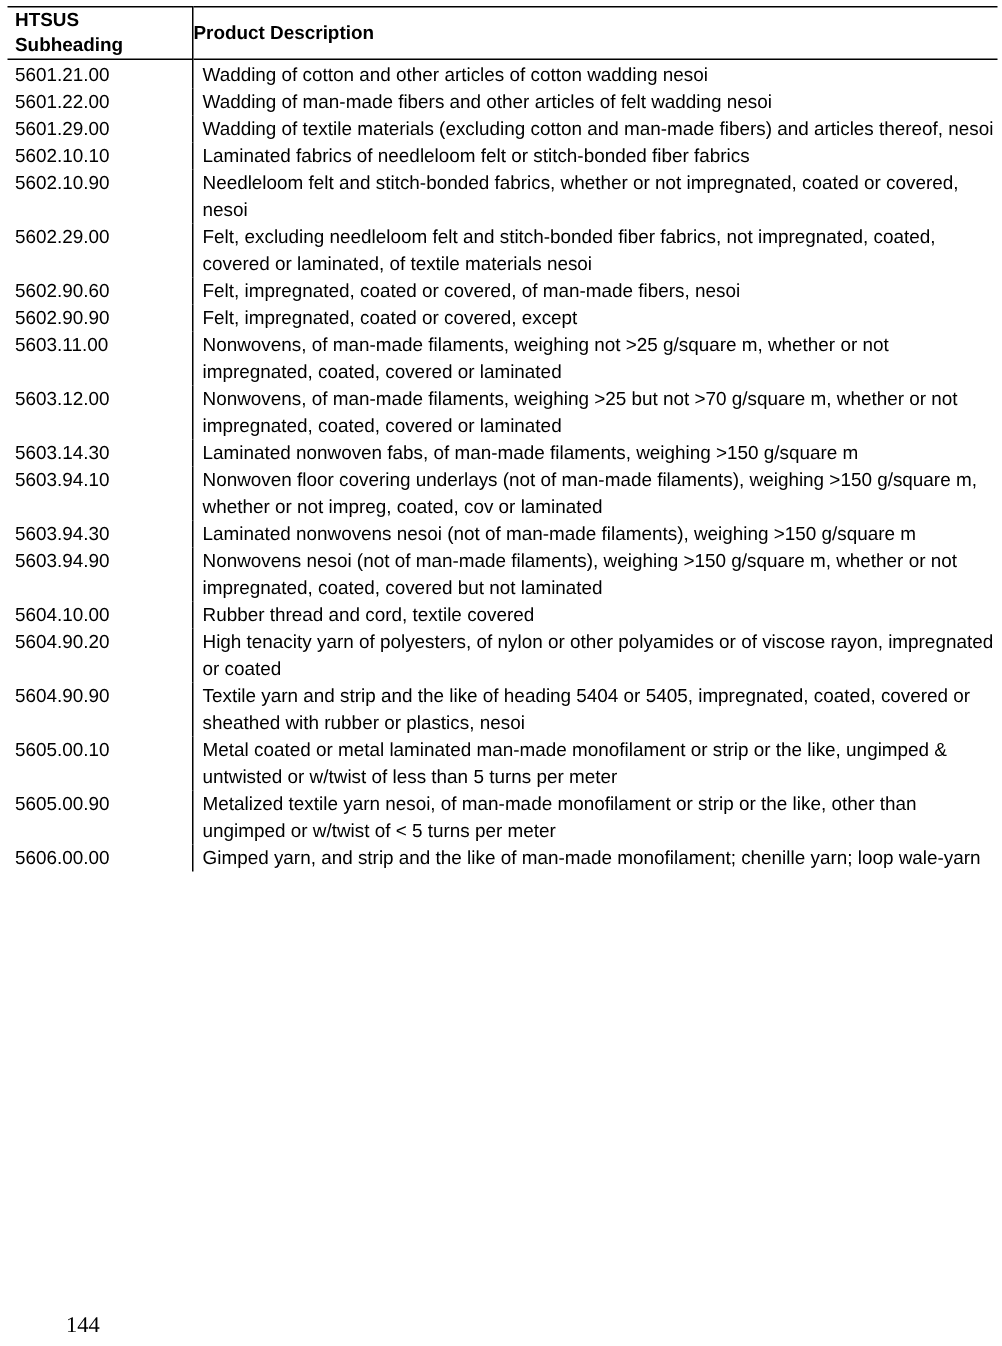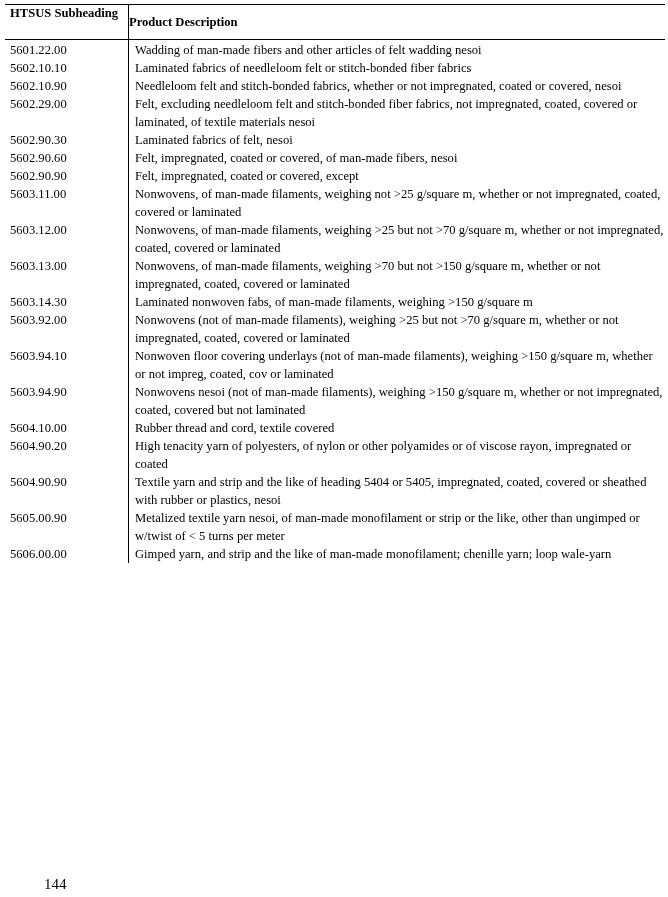--- a/index.html
+++ b/index.html
@@ -16,21 +16,20 @@
       color: #000000;
     }
     .doc-table {
       position: absolute;
       left: 5px;
       top: 4px;
       width: 660px;
       border-collapse: collapse;
       font-size: 12.6px;
       line-height: 18px;
-      font-family: Liberation Serif, serif;
     }
     .doc-table th, .doc-table td {
       padding: 0;
       vertical-align: top;
       text-align: left;
     }
     .doc-table thead tr {
       border-top: 1.5px solid #000;
       border-bottom: 1.5px solid #000;
     }
@@ -73,88 +72,92 @@
 
 <table class="doc-table">
   <thead>
     <tr>
       <th class="col-code">HTSUS Subheading</th>
       <th class="col-desc">Product Description</th>
     </tr>
   </thead>
   <tbody id="table-body">
       <tr>
+        <td class="col-code">5601.21.00</td>
+        <td class="col-desc">Wadding of cotton and other articles of cotton wadding nesoi</td>
+      </tr>
+      <tr>
         <td class="col-code">5601.22.00</td>
         <td class="col-desc">Wadding of man-made fibers and other articles of felt wadding nesoi</td>
+      </tr>
+      <tr>
+        <td class="col-code">5601.29.00</td>
+        <td class="col-desc">Wadding of textile materials (excluding cotton and man-made fibers) and articles thereof, nesoi</td>
       </tr>
       <tr>
         <td class="col-code">5602.10.10</td>
         <td class="col-desc">Laminated fabrics of needleloom felt or stitch-bonded fiber fabrics</td>
       </tr>
       <tr>
         <td class="col-code">5602.10.90</td>
         <td class="col-desc">Needleloom felt and stitch-bonded fabrics, whether or not impregnated, coated or covered, nesoi</td>
       </tr>
       <tr>
         <td class="col-code">5602.29.00</td>
         <td class="col-desc">Felt, excluding needleloom felt and stitch-bonded fiber fabrics, not impregnated, coated, covered or laminated, of textile materials nesoi</td>
-      </tr>
-      <tr>
-        <td class="col-code">5602.90.30</td>
-        <td class="col-desc">Laminated fabrics of felt, nesoi</td>
       </tr>
       <tr>
         <td class="col-code">5602.90.60</td>
         <td class="col-desc">Felt, impregnated, coated or covered, of man-made fibers, nesoi</td>
       </tr>
       <tr>
         <td class="col-code">5602.90.90</td>
         <td class="col-desc">Felt, impregnated, coated or covered, except</td>
       </tr>
       <tr>
         <td class="col-code">5603.11.00</td>
         <td class="col-desc">Nonwovens, of man-made filaments, weighing not &gt;25 g/square m, whether or not impregnated, coated, covered or laminated</td>
       </tr>
       <tr>
         <td class="col-code">5603.12.00</td>
         <td class="col-desc">Nonwovens, of man-made filaments, weighing &gt;25 but not &gt;70 g/square m, whether or not impregnated, coated, covered or laminated</td>
       </tr>
       <tr>
-        <td class="col-code">5603.13.00</td>
-        <td class="col-desc">Nonwovens, of man-made filaments, weighing &gt;70 but not &gt;150 g/square m, whether or not impregnated, coated, covered or laminated</td>
-      </tr>
-      <tr>
         <td class="col-code">5603.14.30</td>
         <td class="col-desc">Laminated nonwoven fabs, of man-made filaments, weighing &gt;150 g/square m</td>
       </tr>
       <tr>
-        <td class="col-code">5603.92.00</td>
-        <td class="col-desc">Nonwovens (not of man-made filaments), weighing &gt;25 but not &gt;70 g/square m, whether or not impregnated, coated, covered or laminated</td>
+        <td class="col-code">5603.94.10</td>
+        <td class="col-desc">Nonwoven floor covering underlays (not of man-made filaments), weighing &gt;150 g/square m, whether or not impreg, coated, cov or laminated</td>
       </tr>
       <tr>
-        <td class="col-code">5603.94.10</td>
-        <td class="col-desc">Nonwoven floor covering underlays (not of man-made filaments), weighing &gt;150 g/square m, whether or not impreg, coated, cov or laminated</td>
+        <td class="col-code">5603.94.30</td>
+        <td class="col-desc">Laminated nonwovens nesoi (not of man-made filaments), weighing &gt;150 g/square m</td>
       </tr>
       <tr>
         <td class="col-code">5603.94.90</td>
         <td class="col-desc">Nonwovens nesoi (not of man-made filaments), weighing &gt;150 g/square m, whether or not impregnated, coated, covered but not laminated</td>
       </tr>
       <tr>
         <td class="col-code">5604.10.00</td>
         <td class="col-desc">Rubber thread and cord, textile covered</td>
       </tr>
       <tr>
         <td class="col-code">5604.90.20</td>
         <td class="col-desc">High tenacity yarn of polyesters, of nylon or other polyamides or of viscose rayon, impregnated or coated</td>
       </tr>
       <tr>
         <td class="col-code">5604.90.90</td>
         <td class="col-desc">Textile yarn and strip and the like of heading 5404 or 5405, impregnated, coated, covered or sheathed with rubber or plastics, nesoi</td>
       </tr>
       <tr>
+        <td class="col-code">5605.00.10</td>
+        <td class="col-desc">Metal coated or metal laminated man-made monofilament or strip or the like, ungimped &amp; untwisted or w/twist of less than 5 turns per meter</td>
+      </tr>
+      <tr>
         <td class="col-code">5605.00.90</td>
         <td class="col-desc">Metalized textile yarn nesoi, of man-made monofilament or strip or the like, other than ungimped or w/twist of &lt; 5 turns per meter</td>
       </tr>
       <tr>
         <td class="col-code">5606.00.00</td>
         <td class="col-desc">Gimped yarn, and strip and the like of man-made monofilament; chenille yarn; loop wale-yarn</td>
       </tr>
     </tbody>
 </table>
 

